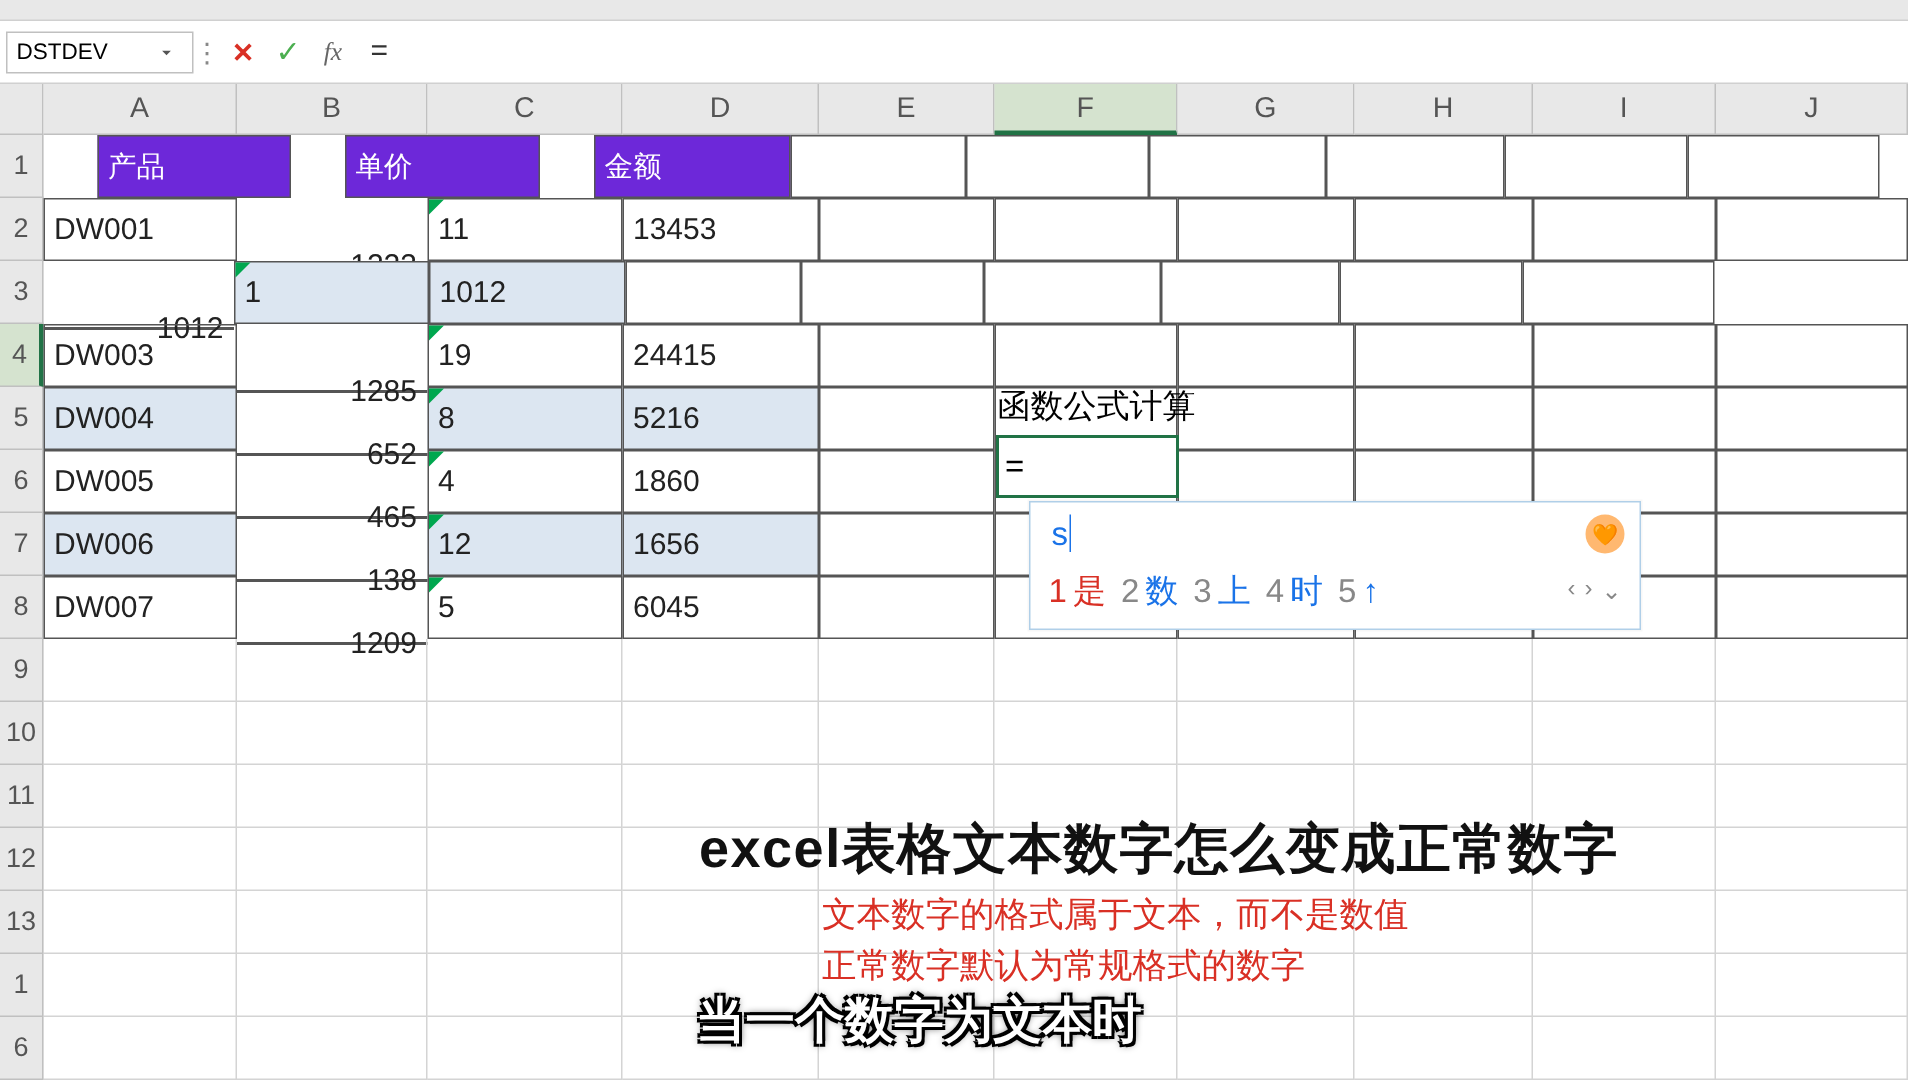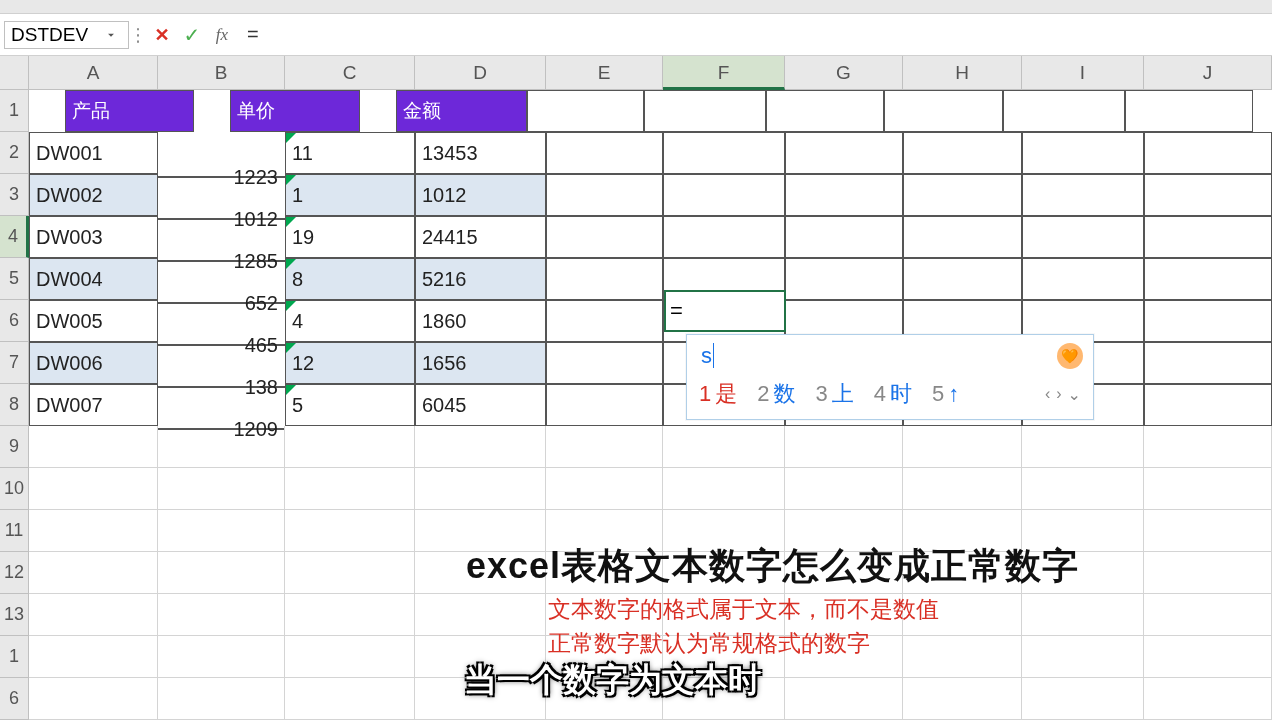--- a/index.html
+++ b/index.html
@@ -25,21 +25,21 @@
     }
     .name-box {
       width: 125px;
       height: 28px;
       border: 1px solid #c0c0c0;
       display: flex;
       align-items: center;
       justify-content: space-between;
       padding: 0 6px;
       margin-left: 4px;
-      font-size: 19px;
+      font-size: 15px;
     }
     .dd-btn {
       width: 22px;
       display: flex;
       justify-content: center;
       cursor: pointer;
     }
     .dd-btn svg { width: 14px; height: 14px; }
     .sep {
       width: 18px;
@@ -174,21 +174,21 @@
       padding: 8px 14px 2px 14px;
       color: #1a73e8;
       font-size: 22px;
     }
     .ime-input-row span { border-right: 1px solid #1a73e8; padding-right: 1px; }
     .ime-cand-row {
       padding: 8px 12px 10px 12px;
       display: flex;
       align-items: center;
       font-size: 22px;
-      gap: 20px;
+      gap: 10px;
     }
     .cand { color: #444; }
     .cand b { color: #888; font-weight: normal; margin-right: 4px; }
     .cand.sel { color: #d93025; }
     .cand.sel b { color: #d93025; }
     .cand.blue { color: #1a73e8; }
     .ime-nav { margin-left: auto; display: flex; gap: 6px; color: #888; font-size: 16px; }
     .ime-emoji {
       position: absolute; right: 10px; top: 8px;
       width: 26px; height: 26px; border-radius: 50%;
@@ -265,21 +265,20 @@
       <div class="cell wD">13453</div>
       <div class="cell wE"></div>
         <div class="cell wF"></div>
         <div class="cell wG"></div>
         <div class="cell wH"></div>
         <div class="cell wI"></div>
         <div class="cell wJ"></div>
     </div>
     <div class="rw thick-border">
       <div class="rh">3</div>
-      <div class="cell wA alt">DW002</div>
       <div class="cell wB alt num">1012</div>
       <div class="cell wC alt text-num">1</div>
       <div class="cell wD alt">1012</div>
       <div class="cell wE"></div>
         <div class="cell wF"></div>
         <div class="cell wG"></div>
         <div class="cell wH"></div>
         <div class="cell wI"></div>
         <div class="cell wJ"></div>
     </div>
@@ -435,20 +434,21 @@
         <div class="cell wE"></div>
         <div class="cell wF"></div>
         <div class="cell wG"></div>
         <div class="cell wH"></div>
         <div class="cell wI"></div>
         <div class="cell wJ"></div>
       </div>
 
   </div>
 
+  <div class="f3">函数公式计算</div>
   <div class="f4-box">
     <span>=</span>
   </div>
 
   <div class="ime-box">
     <div class="ime-emoji">🧡</div>
     <div class="ime-input-row"><span>s</span></div>
     <div class="ime-cand-row">
       <span class="cand sel"><b>1</b><span>是</span></span>
       <span class="cand blue"><b>2</b><span>数</span></span>

